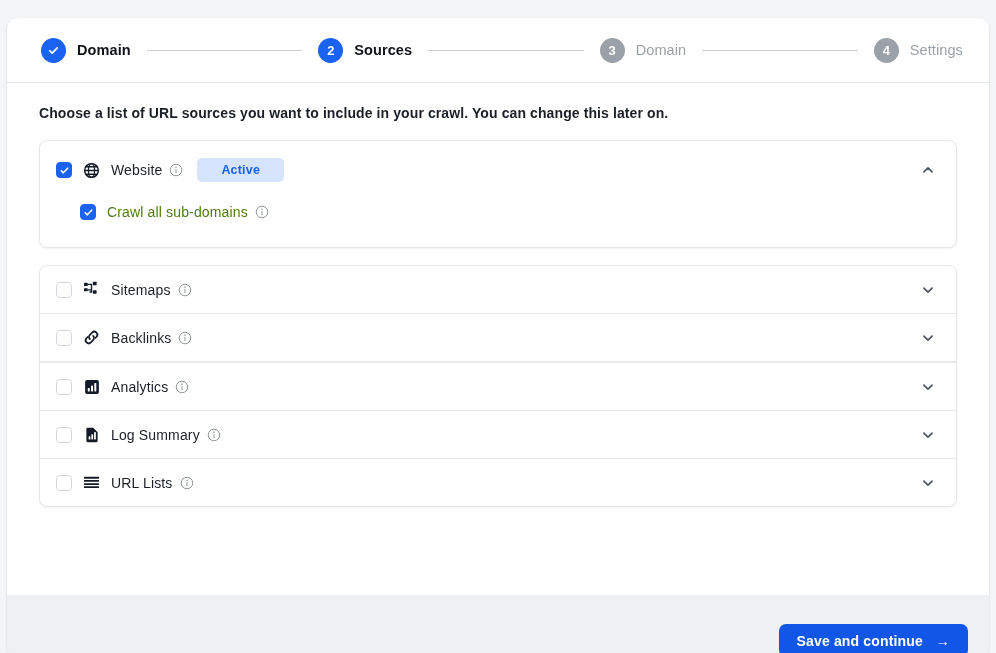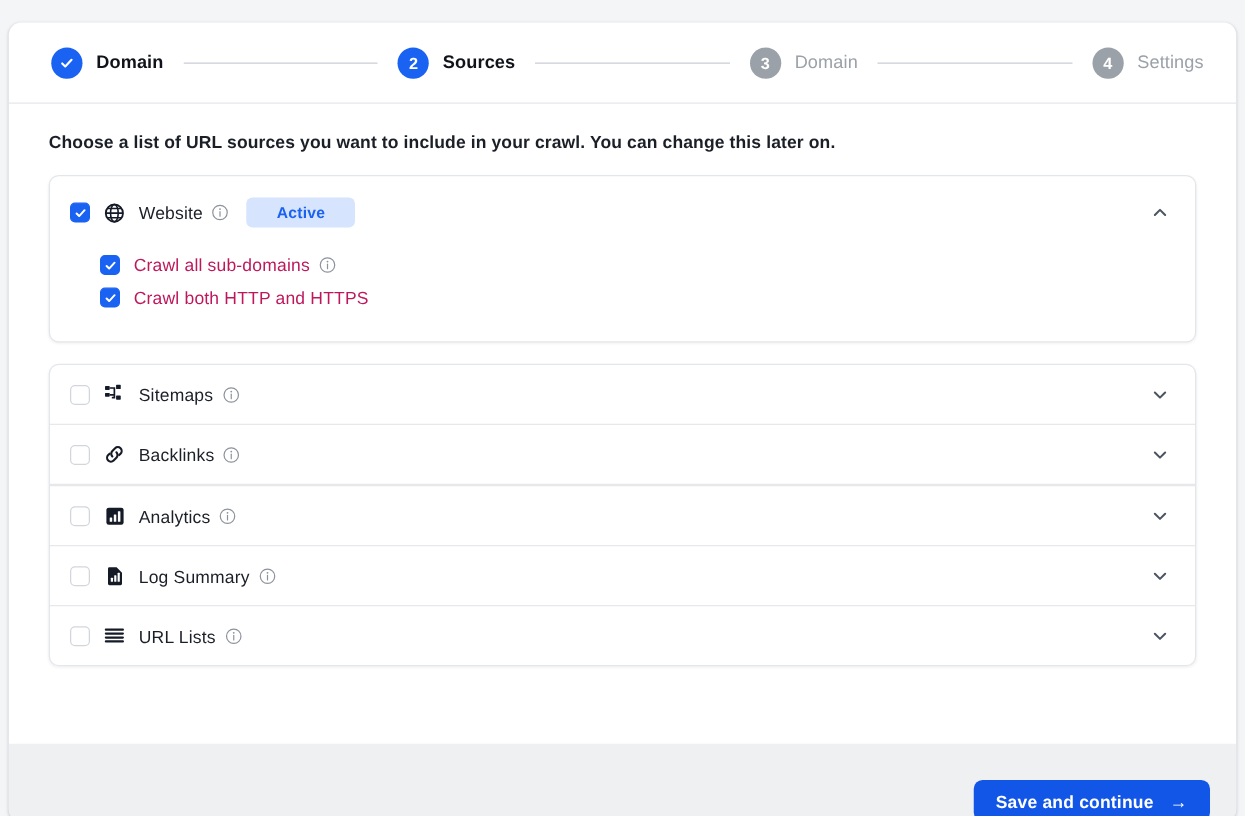--- a/index.html
+++ b/index.html
@@ -182,21 +182,21 @@
   .subrow {
     display: flex;
     align-items: center;
     height: 26px;
     margin-bottom: 0;
   }
   .subrow + .subrow { margin-top: 0; }
   .sublabel {
     margin-left: 11px;
     font-size: 14px;
-    color: #be185d;
+    color: #4d7c0f;
     letter-spacing: .15px;
   }
 
   .row-divider {
     height: 1px;
     background: #e6e8eb;
     margin: 0;
   }
 
   
@@ -316,28 +316,20 @@
           <span class="sublabel">Crawl all sub-domains</span>
           <span class="infoi">
             <svg width="14" height="14" viewBox="0 0 16 16" fill="none">
               <circle cx="8" cy="8" r="6.6" stroke="currentColor" stroke-width="1.1"></circle>
               <circle cx="8" cy="4.9" r=".85" fill="currentColor"></circle>
               <path d="M8 7.2v4.2" stroke="currentColor" stroke-width="1.1" stroke-linecap="round"></path>
             </svg>
           </span>
         </div>
 
-        <div class="subrow">
-          <div class="cb on">
-            <svg width="11" height="11" viewBox="0 0 16 16" fill="none">
-              <path d="M3.3 8.4l3 3 6.3-6.8" stroke="#fff" stroke-width="2.3" stroke-linecap="round" stroke-linejoin="round"></path>
-            </svg>
-          </div>
-          <span class="sublabel">Crawl both HTTP and HTTPS</span>
-        </div>
       </div>
     </div>
 
     <div class="card">
 
       <div class="row-head">
         <div class="cb off"></div>
         <span class="srcicon">
           <svg width="17" height="17" viewBox="0 0 20 20" fill="none">
             <rect x="1.2" y="2.2" width="4.4" height="3.6" rx=".6" fill="currentColor"></rect>

